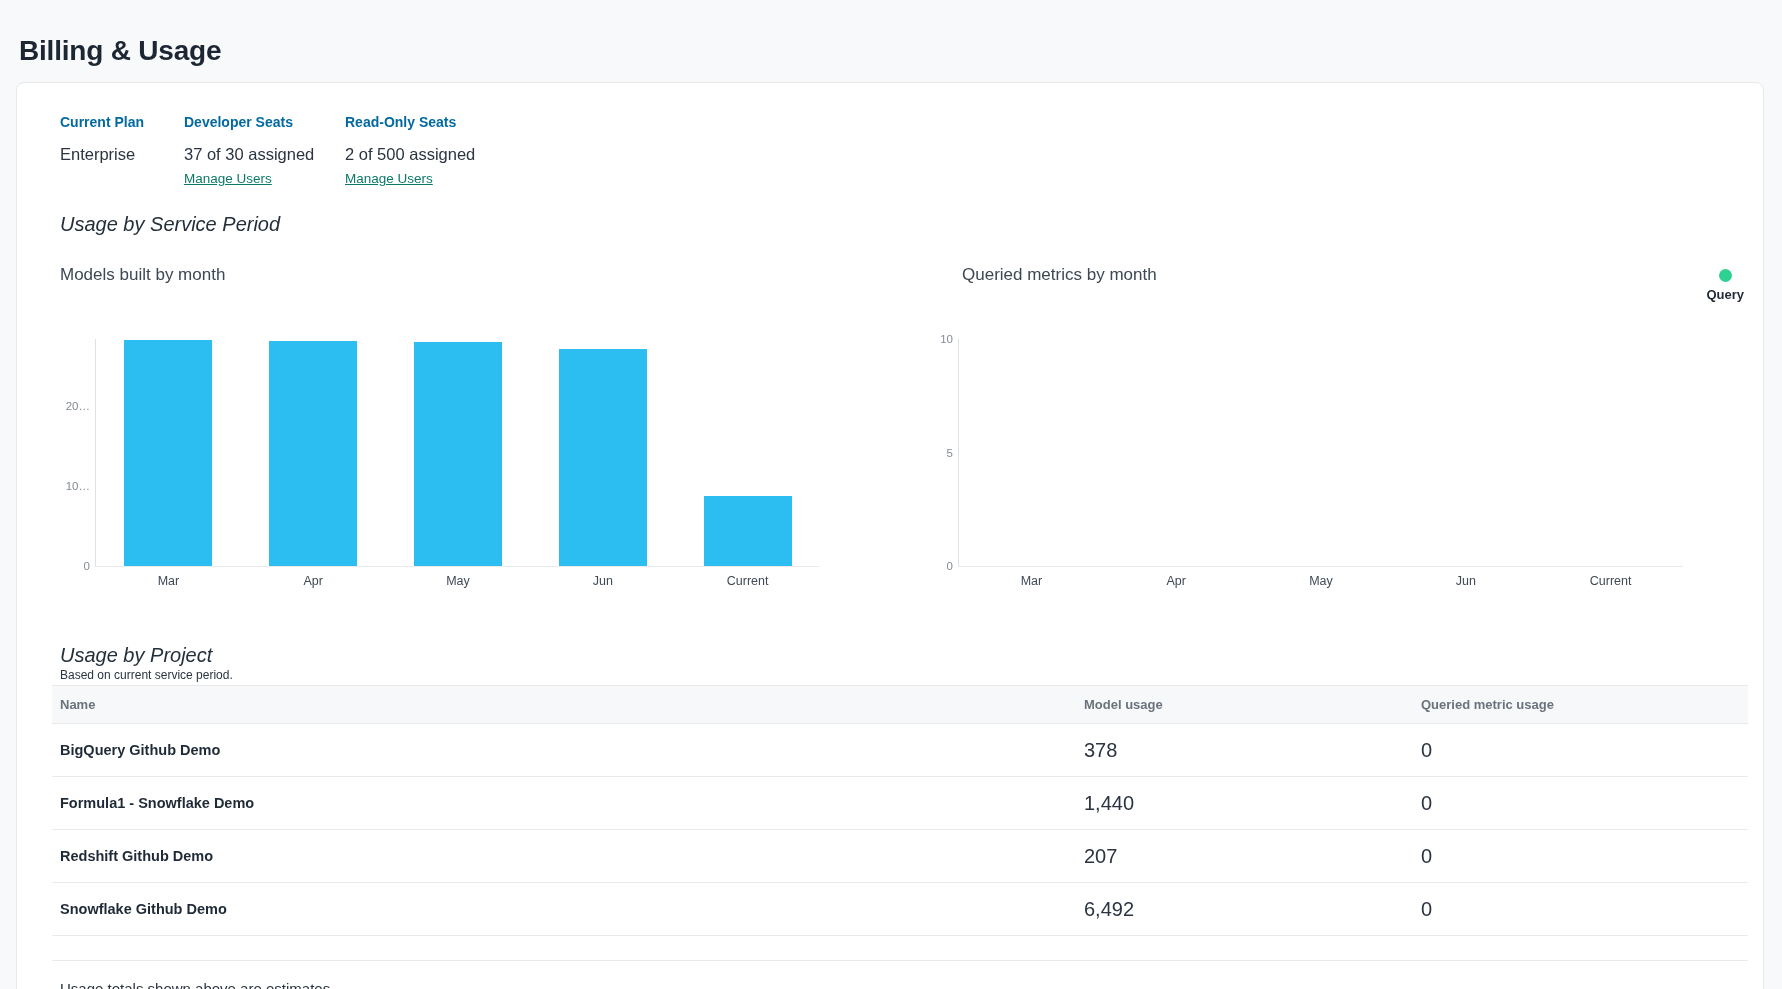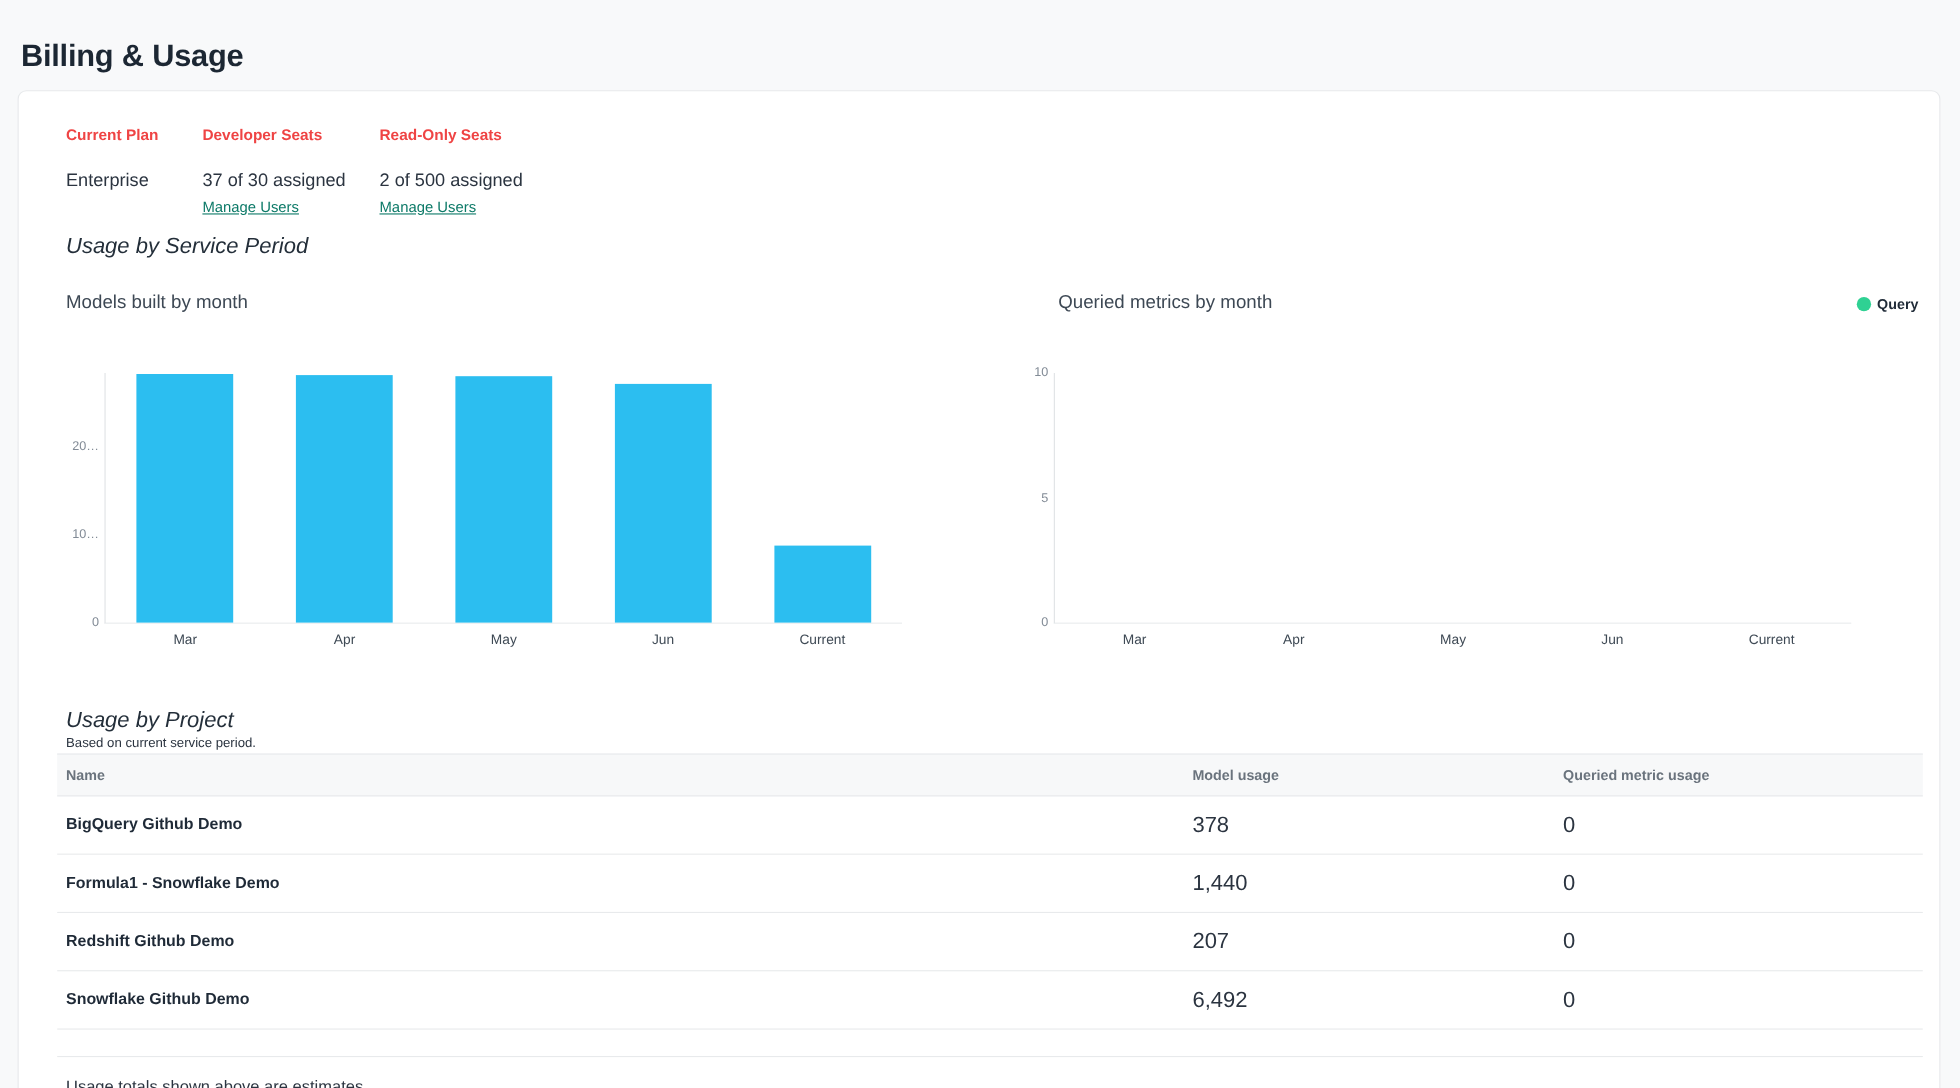--- a/index.html
+++ b/index.html
@@ -16,30 +16,30 @@
   .card{
     position:absolute;left:16px;top:82px;width:1748px;height:940px;
     background:#ffffff;border:1px solid #e7e9eb;border-radius:8px;
     box-sizing:border-box;
   }
   
   .stat{position:absolute;top:31px;}
   .stat-1{left:43px;}
   .stat-2{left:167px;}
   .stat-3{left:328px;}
-  .stat-label{font-size:14px;font-weight:700;color:#ef4444;line-height:17px;}
-  .stat-value{font-size:16.5px;color:#2b3440;line-height:20px;margin-top:23px;}
+  .stat-label{font-size:14px;font-weight:700;color:#0369a1;line-height:17px;}
+  .stat-value{font-size:16.5px;color:#2b3440;line-height:20px;margin-top:13px;}
   .stat-link{display:inline-block;font-size:13.5px;color:#0d7a68;text-decoration:underline;margin-top:7px;cursor:pointer;}
   
   .section-title{position:absolute;left:43px;font-size:20px;font-weight:400;color:#242f3a;font-style:italic;}
   .usage-period-title{top:130px;}
   .chart-title{position:absolute;top:182px;font-size:17px;font-weight:400;color:#3d4854;}
   .chart-title-left{left:43px;}
   .chart-title-right{left:905px;margin-left:40px;}
-  .legend{position:absolute;top:186px;right:19px;display:flex;align-items:center;gap:5px;}
+  .legend{position:absolute;top:186px;right:19px;display:flex;align-items:center;gap:5px;flex-direction:column;}
   .legend-dot{width:13px;height:13px;border-radius:50%;background:#2fd193;}
   .legend-label{font-size:13px;font-weight:700;color:#1f2a37;}
   
   .plot{
     position:absolute;top:256px;height:227px;
     border-left:1px solid #dfe2e5;border-bottom:1px solid #e9ebed;
     box-sizing:content-box;
   }
   .plot-left{left:78px;width:724px;}
   .plot-right{left:941px;width:724px;}

